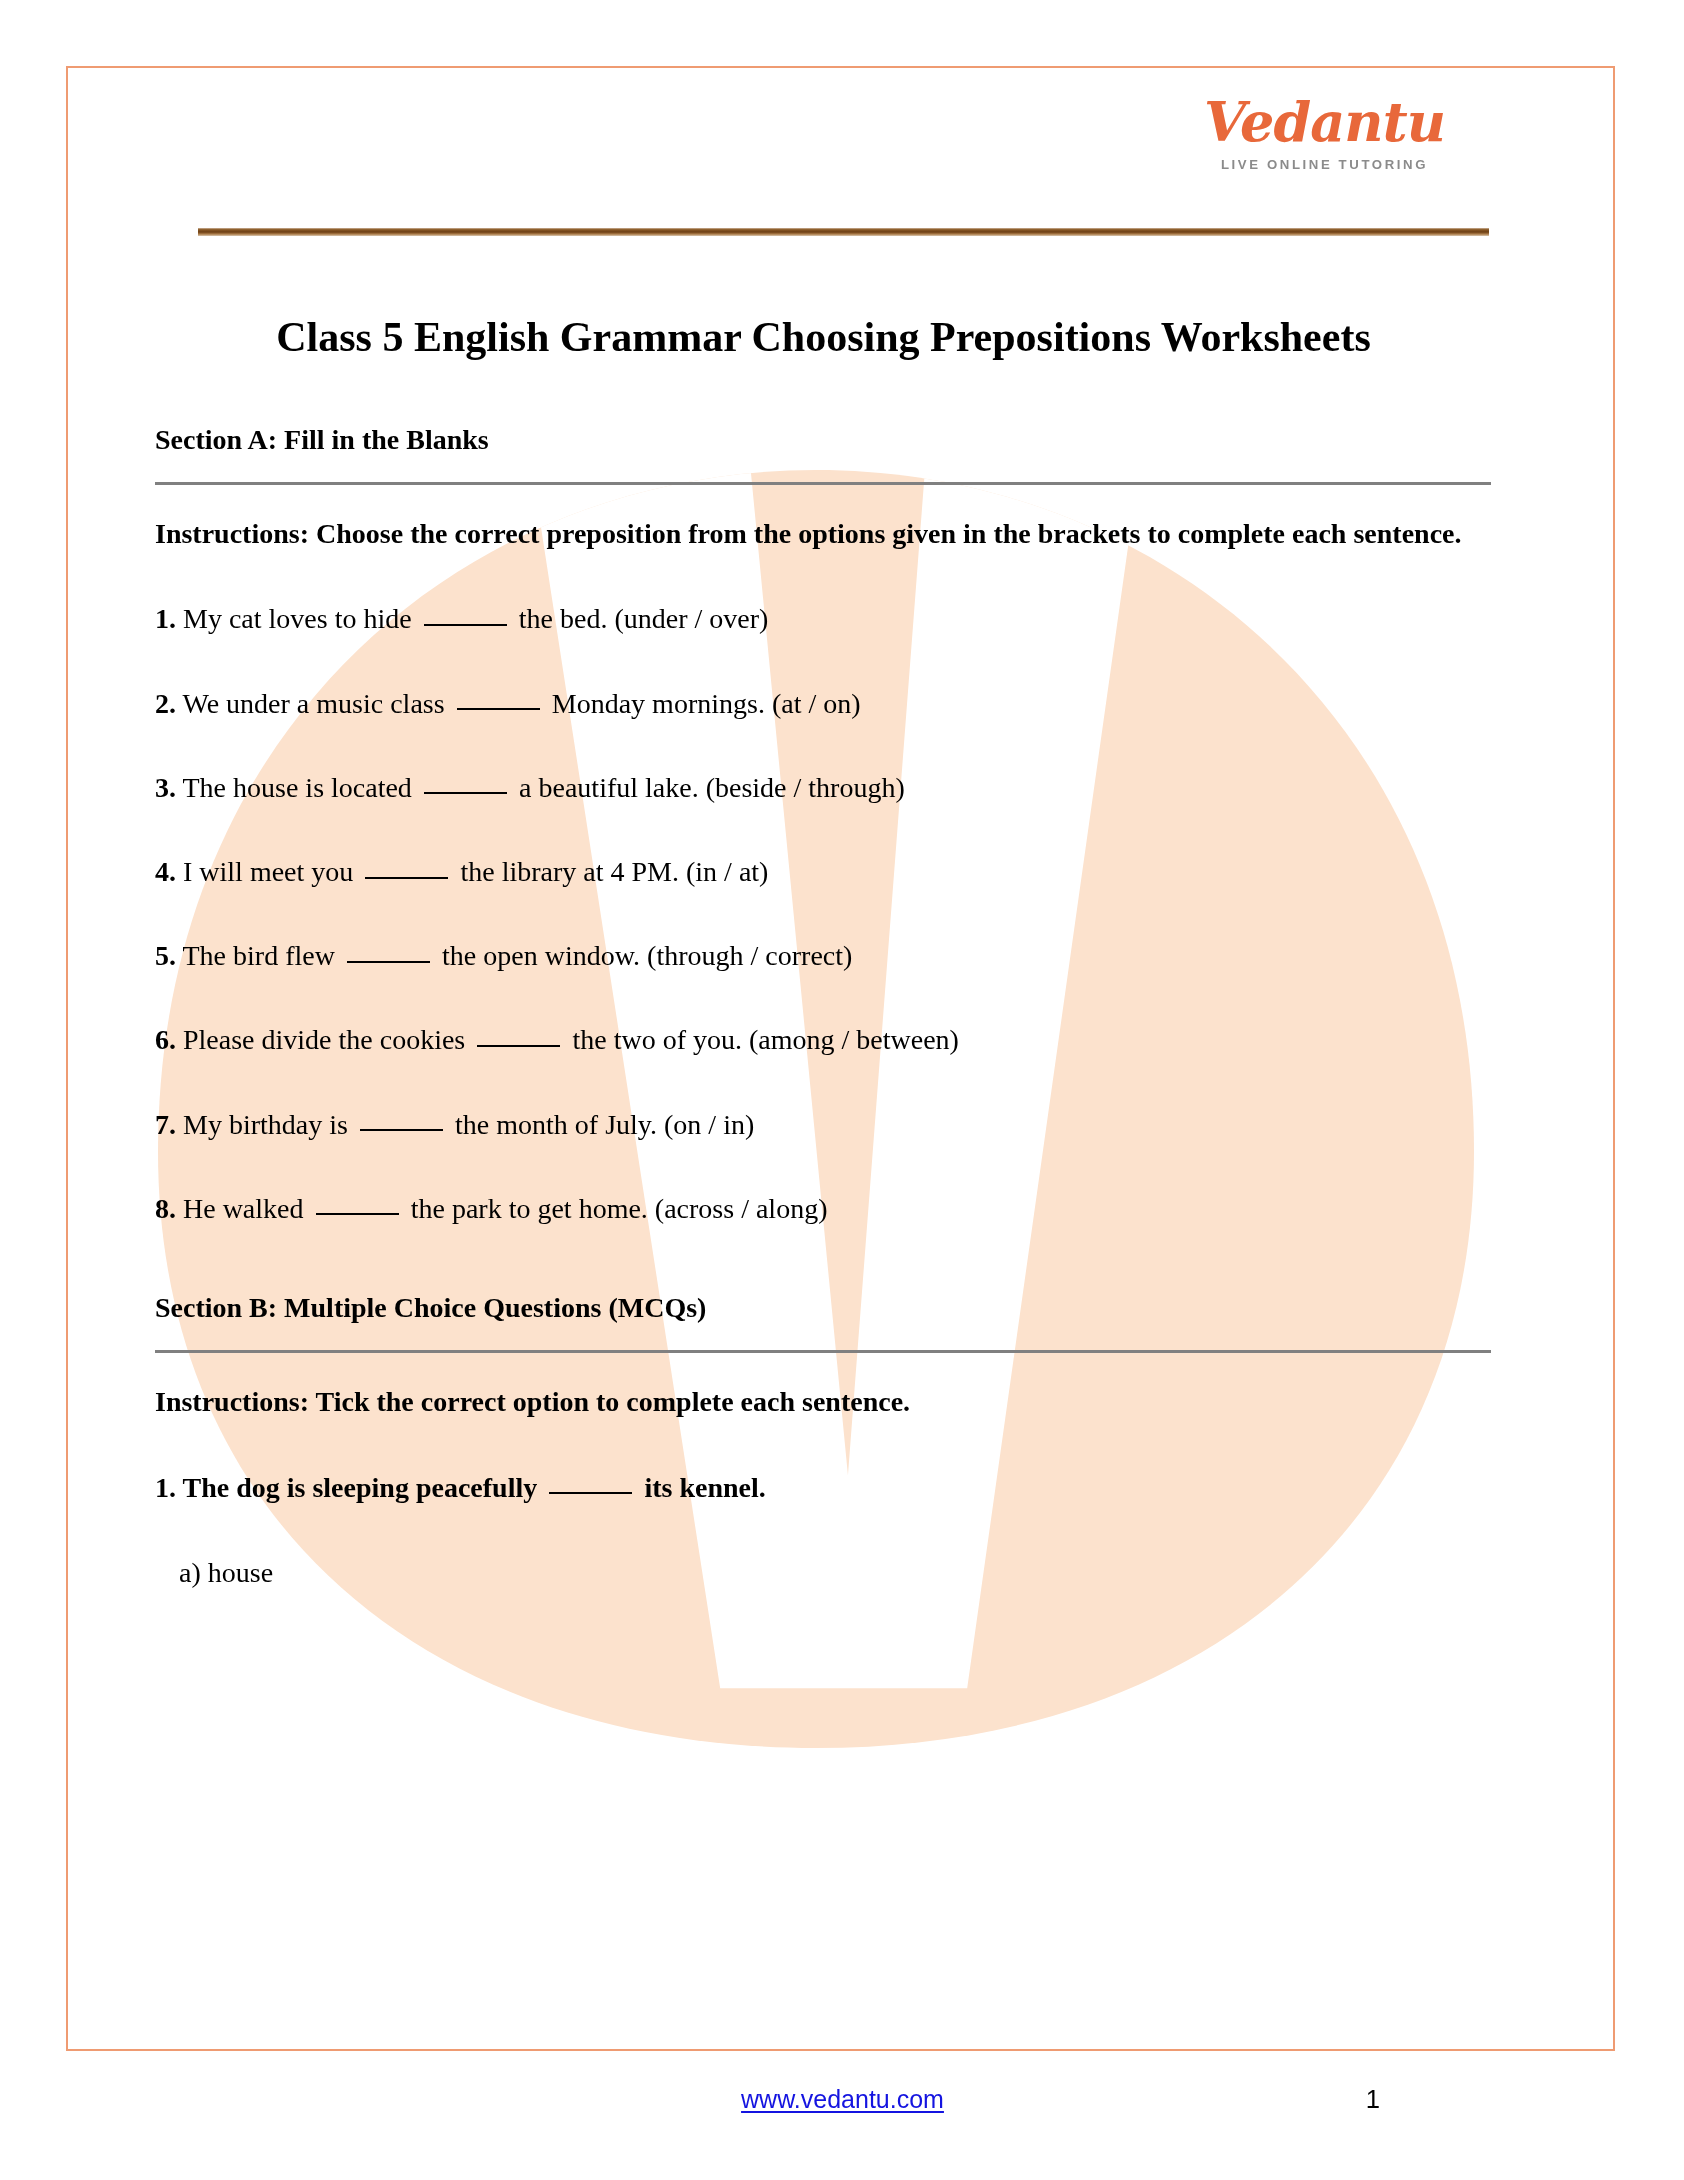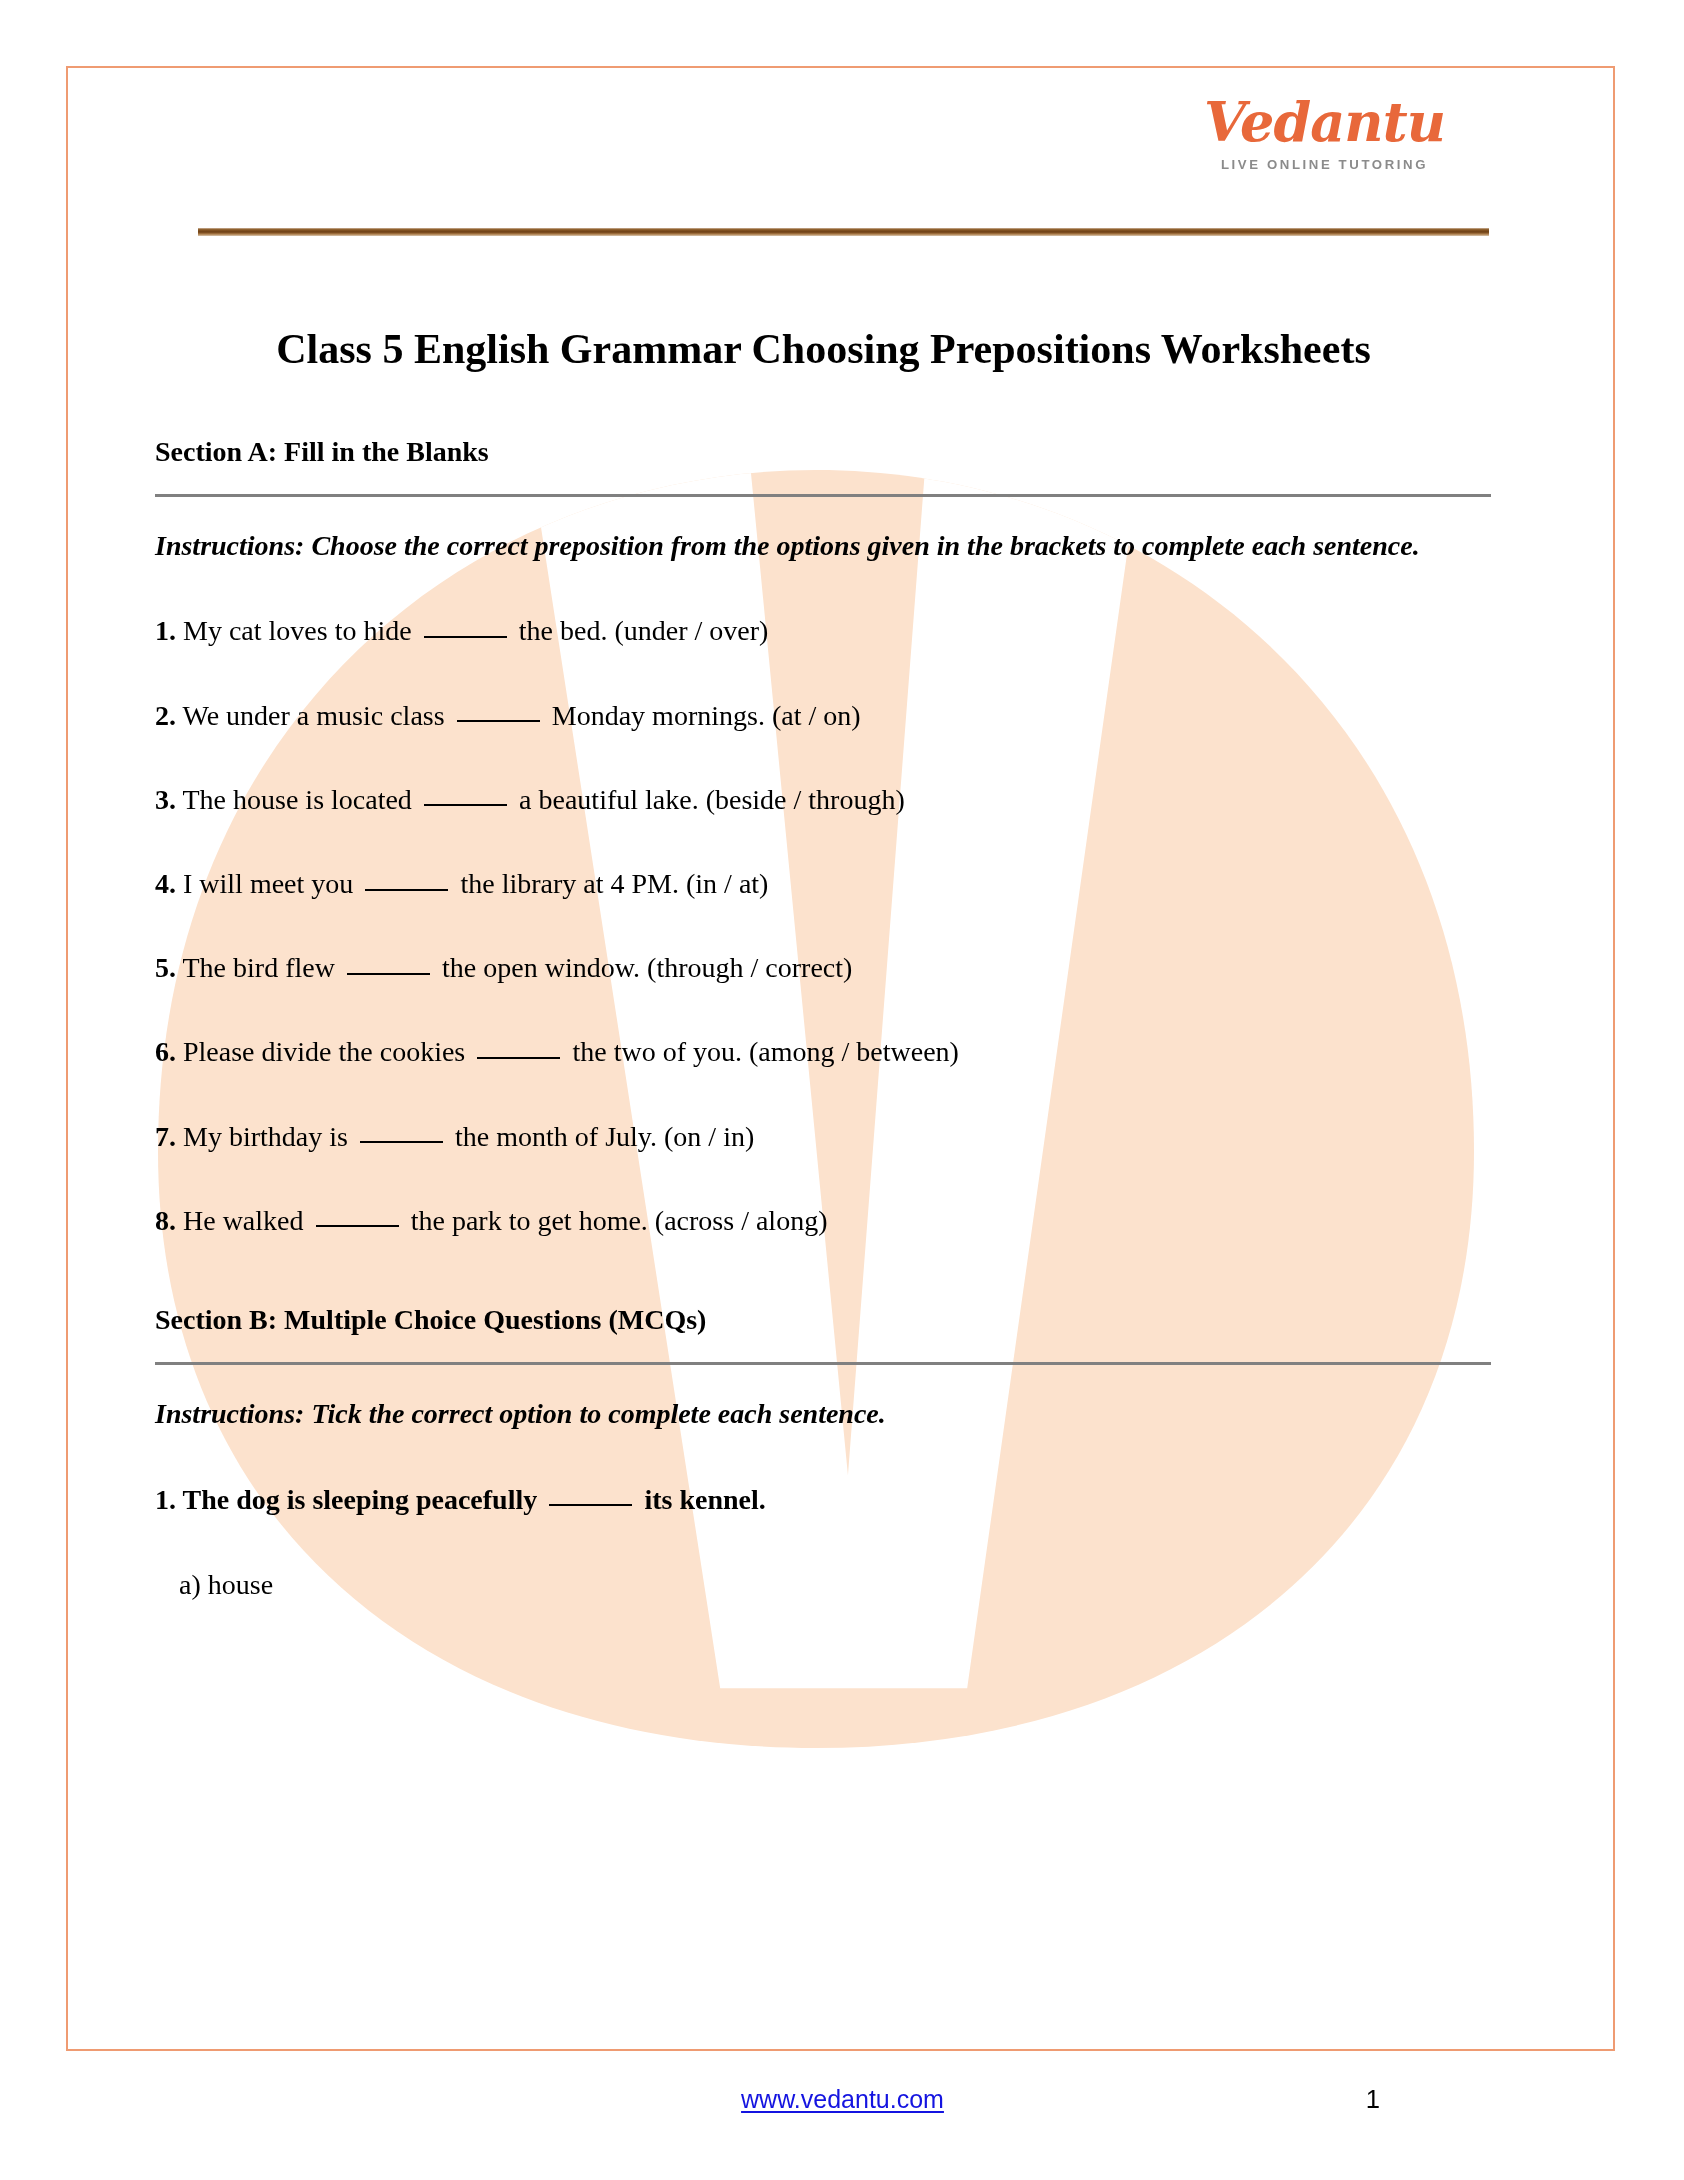--- a/index.html
+++ b/index.html
@@ -101,21 +101,21 @@
     top: 313px;
     width: 1337px;
     z-index: 2;
   }
 
   #doc-title {
     font-size: 42px;
     font-weight: 700;
     text-align: center;
     line-height: 1.16;
-    margin: 12px 0 0 0;
+    margin: 0 0 0 0;
     padding: 0 34px;
     box-sizing: border-box;
   }
 
   .section-heading {
     font-size: 28px;
     font-weight: 700;
     margin-top: 60px;
     line-height: 1.3;
   }
@@ -128,21 +128,20 @@
     width: 1336px;
   }
 
   .instructions {
     font-size: 28px;
     font-weight: 700;
     text-align: justify;
     text-justify: inter-word;
     line-height: 1.62;
     margin-top: 26.4px;
-    font-style: italic;
   }
   .instructions.single { text-align: left; }
 
   .qitem {
     font-size: 28px;
     line-height: 1.5;
     margin-top: 41px;
     white-space: nowrap;
   }
   .qitem .qnum { font-weight: 700; }

